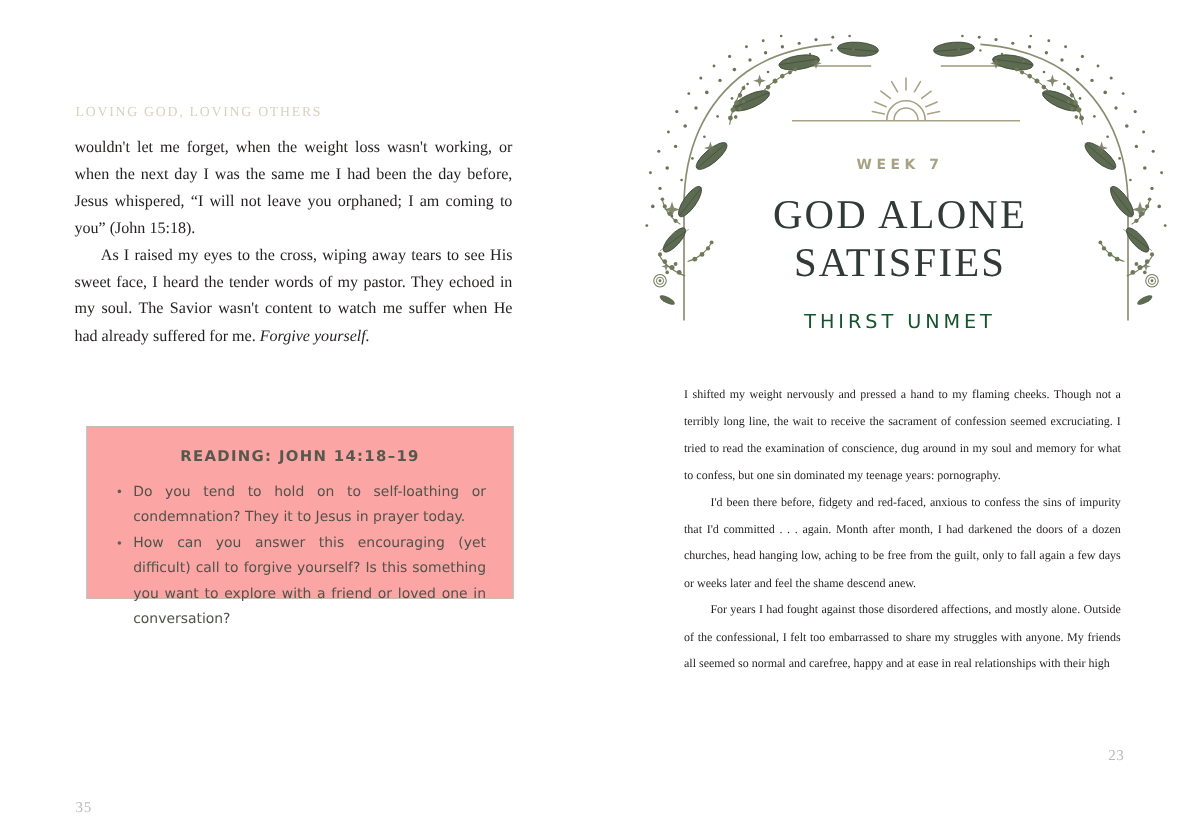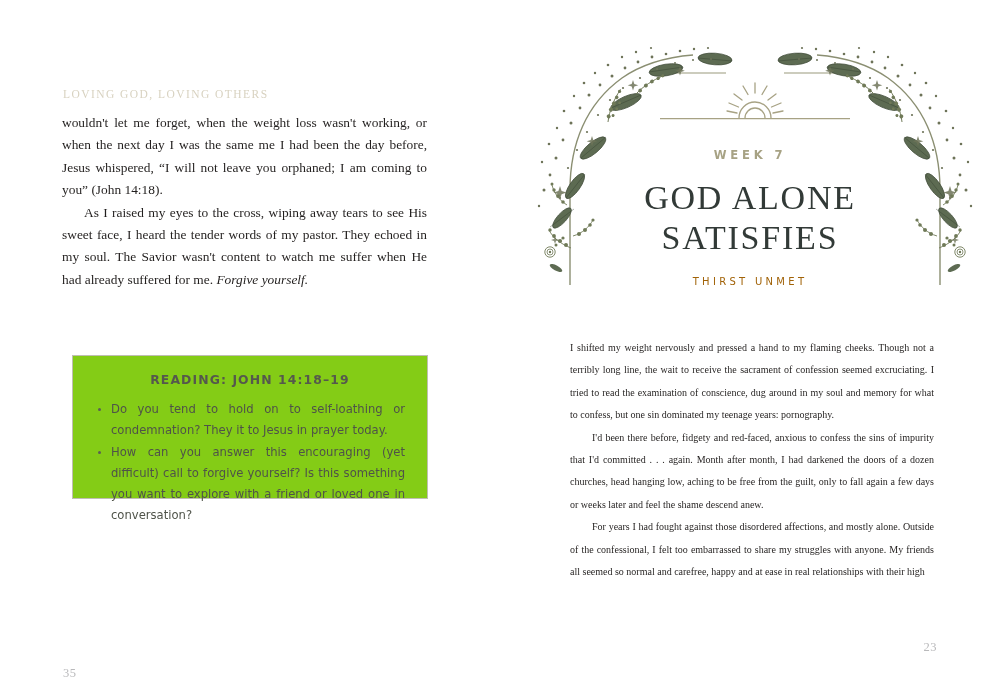--- a/index.html
+++ b/index.html
@@ -65,21 +65,21 @@
   }
 
   
   .reading-box {
     position: absolute;
     left: 72px;
     top: 311px;
     width: 356px;
     height: 144px;
     box-sizing: border-box;
-    background: #84cc16;
+    background: #fca5a5;
     border: 1px solid #bfbeb2;
     padding: 16px 22px 14px 22px;
   }
   .reading-title {
     text-align: center;
     font-family: "DejaVu Sans", sans-serif;
     font-size: 12.4px;
     font-weight: bold;
     letter-spacing: 1.1px;
     color: #55584d;
@@ -119,21 +119,21 @@
     font-family: "Liberation Serif", serif;
     font-size: 12.5px;
     color: #b9b9bb;
     letter-spacing: 0.5px;
   }
 
   
   .page-right {
     position: absolute;
     left: 500px;
-    top: 18px;
+    top: 0;
     width: 500px;
     height: 613px;
   }
   .arch-wrap {
     position: absolute;
     left: 30px;
     top: 22px;
     width: 450px;
     height: 260px;
   }
@@ -162,23 +162,23 @@
     font-family: "Liberation Serif", serif;
     font-size: 34px;
     font-weight: normal;
     letter-spacing: 1.8px;
     line-height: 40px;
     color: #323a37;
     margin: 0 0 18px 0;
   }
   .chapter-sub {
     font-family: "DejaVu Sans", sans-serif;
-    font-size: 10px;
+    font-size: 16px;
     letter-spacing: 3.3px;
-    color: #a16207;
+    color: #14532d;
   }
 
   .right-body {
     position: absolute;
     left: 70px;
     top: 319px;
     width: 364px;
     font-family: "Liberation Serif", serif;
     font-size: 10px;
     line-height: 22.4px;
@@ -207,21 +207,21 @@
 </head>
 <body>
 
 <div class="spread">
 
   <div class="page-left">
 
     <div class="running-head">LOVING GOD, LOVING OTHERS</div>
 
     <div class="left-body">
-      <p>wouldn't let me forget, when the weight loss wasn't working, or when the next day I was the same me I had been the day before, Jesus whispered, “I will not leave you orphaned; I am coming to you” (John 14:18).</p>
+      <p>wouldn't let me forget, when the weight loss wasn't working, or when the next day I was the same me I had been the day before, Jesus whispered, “I will not leave you orphaned; I am coming to you” (John 15:18).</p>
       <p class="indent"><span>As I raised my eyes to the cross, wiping away tears to see His sweet face, I heard the tender words of my pastor. They echoed in my soul. The Savior wasn't content to watch me suffer when He had already suffered for me. </span><em>Forgive yourself.</em></p>
     </div>
 
     <div class="reading-box">
       <div class="reading-title">READING: JOHN 14:18–19</div>
       <ul class="reading-list">
         <li>Do you tend to hold on to self-loathing or condemnation? They it to Jesus in prayer today.</li>
         <li>How can you answer this encouraging (yet difficult) call to forgive yourself? Is this something you want to explore with a friend or loved one in conversation?</li>
       </ul>
     </div>

